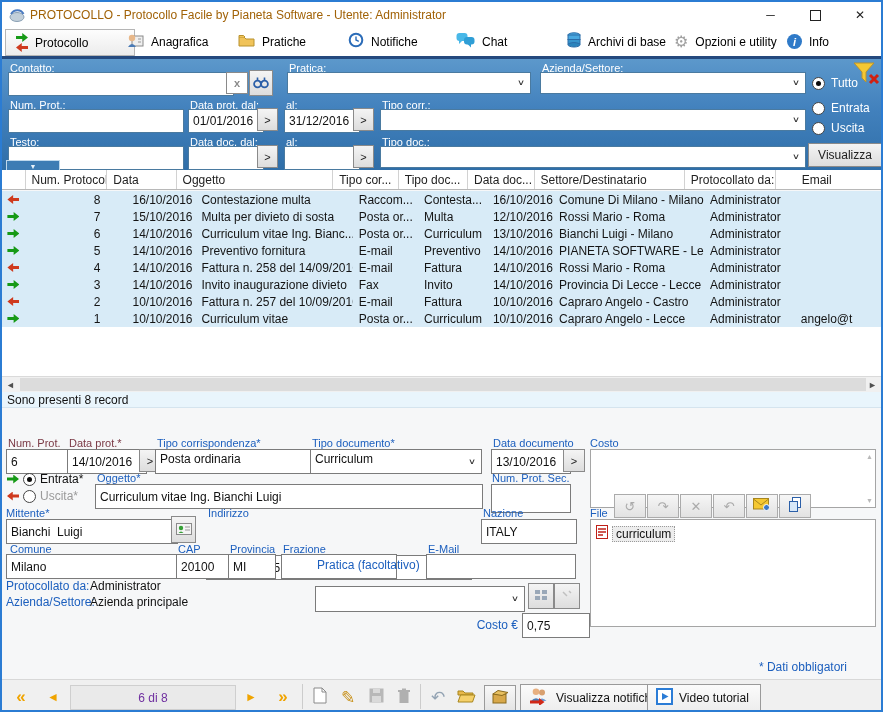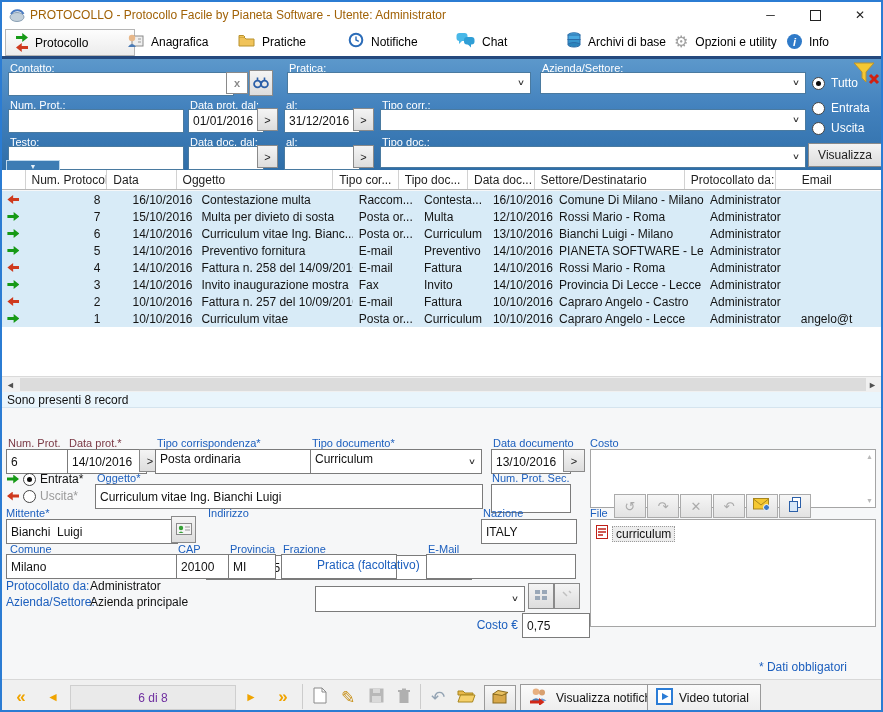--- a/index.html
+++ b/index.html
@@ -322,21 +322,21 @@
         <span class="tc cw7">Rossi Mario - Roma</span>
         <span class="tc cw8">Administrator</span>
         <span class="tc cw9"></span>
     </div>
     <div class="trow">
       <span class="tc cw0">
           <i class="arr in"></i>
         </span>
       <span class="tc cw1">3</span>
         <span class="tc cw2">14/10/2016</span>
-        <span class="tc cw3">Invito inaugurazione mostra</span>
+        <span class="tc cw3">Invito inaugurazione divieto</span>
         <span class="tc cw4">Fax</span>
         <span class="tc cw5">Invito</span>
         <span class="tc cw6">14/10/2016</span>
         <span class="tc cw7">Provincia Di Lecce - Lecce</span>
         <span class="tc cw8">Administrator</span>
         <span class="tc cw9"></span>
     </div>
     <div class="trow">
       <span class="tc cw0">
           <i class="arr out"></i>

